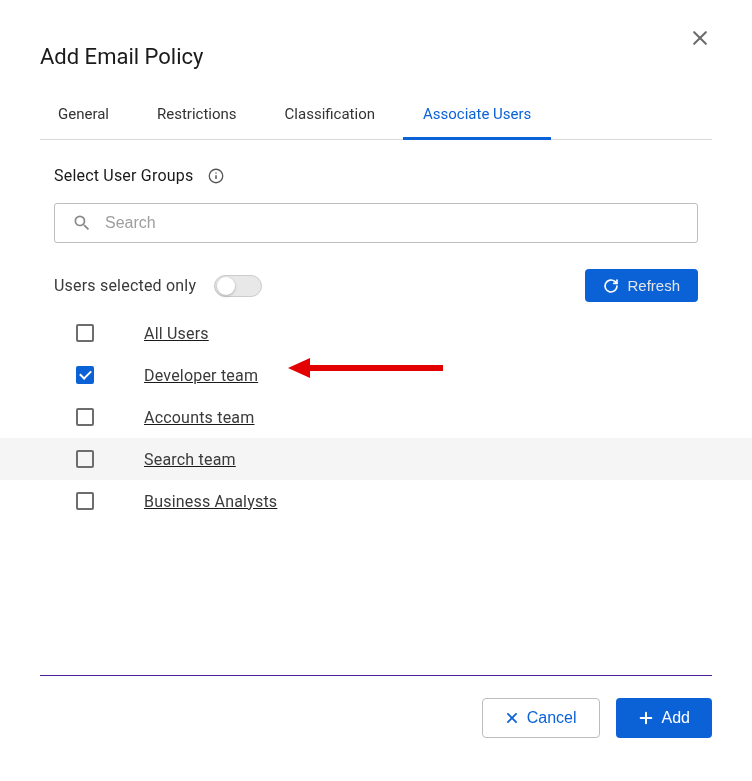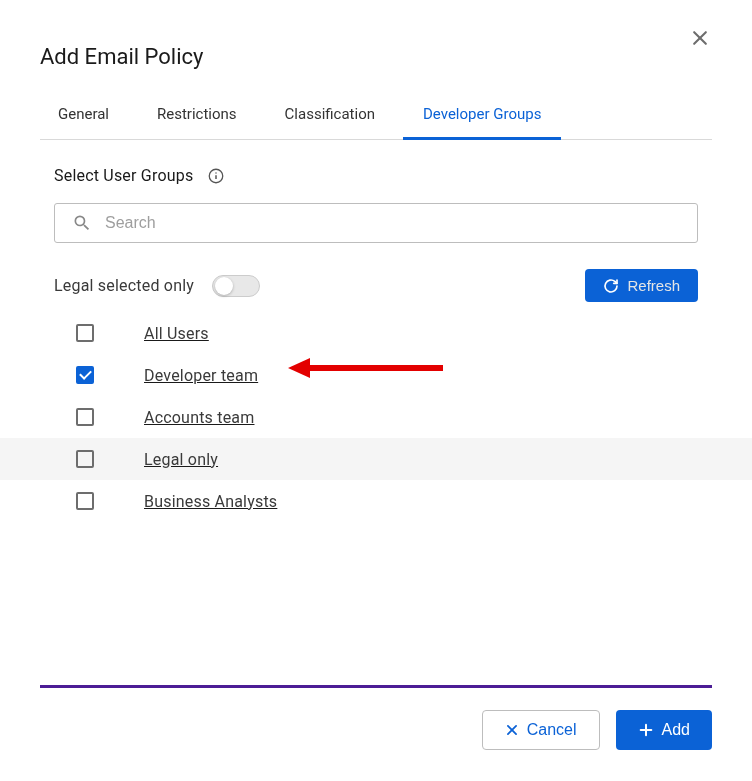--- a/index.html
+++ b/index.html
@@ -200,24 +200,24 @@
       letter-spacing: 0.2px;
     }
     .arrow-annotation {
       position: absolute;
       top: 355px;
       left: 288px;
       pointer-events: none;
     }
     .footer {
       position: absolute;
-      bottom: 4px;
+      bottom: 16px;
       left: 0;
       right: 0;
-      border-top: 3px solid #4c1d95;
+      border-top: 1px solid #4c1d95;
       margin: 0 40px 5px 40px;
       padding: 22px 0;
       display: flex;
       justify-content: flex-end;
       gap: 16px;
     }
     .btn {
       display: flex;
       align-items: center;
       gap: 8px;
@@ -248,21 +248,21 @@
       <line x1="19" y1="5" x2="5" y2="19"></line>
     </svg>
   </div>
 
   <h1 class="modal-title">Add Email Policy</h1>
 
   <div class="tabs">
     <div class="tab">General</div>
     <div class="tab">Restrictions</div>
     <div class="tab">Classification</div>
-    <div class="tab active">Developer Groups</div>
+    <div class="tab active">Associate Users</div>
   </div>
 
   <div class="content">
     <div class="section-header">
       <span class="section-label">Select User Groups</span>
       <span class="info-icon">
         <svg viewBox="0 0 24 24" fill="none" stroke="#555" stroke-width="1.7">
           <circle cx="12" cy="12" r="9"></circle>
           <line x1="12" y1="11" x2="12" y2="16" stroke-width="2"></line>
           <circle cx="12" cy="8" r="1" fill="#555" stroke="none"></circle>
@@ -274,21 +274,21 @@
       <span class="search-icon">
         <svg viewBox="0 0 24 24" fill="#888">
           <path d="M15.5 14h-.79l-.28-.27A6.471 6.471 0 0 0 16 9.5 6.5 6.5 0 1 0 9.5 16c1.61 0 3.09-.59 4.23-1.57l.27.28v.79l5 4.99L20.49 19l-4.99-5zm-6 0C7.01 14 5 11.99 5 9.5S7.01 5 9.5 5 14 7.01 14 9.5 11.99 14 9.5 14z"></path>
         </svg>
       </span>
       <input type="text" class="search-input" placeholder="Search" style="">
     </div>
 
     <div class="controls-row">
       <div class="toggle-group">
-        <span class="toggle-label">Legal selected only</span>
+        <span class="toggle-label">Users selected only</span>
         <div class="toggle-switch">
           <div class="toggle-knob"></div>
         </div>
       </div>
       <button class="refresh-btn">
         <svg viewBox="0 0 24 24" fill="none" stroke="#fff" stroke-width="2.5" stroke-linecap="round" stroke-linejoin="round">
           <path d="M21 12a9 9 0 1 1-3.2-6.9L21 8"></path>
           <polyline points="21 3 21 8 16 8"></polyline>
         </svg>
         <span>Refresh</span>
@@ -303,21 +303,21 @@
       <div class="group-item">
         <div class="checkbox checked"></div>
         <span class="group-label">Developer team</span>
       </div>
       <div class="group-item">
         <div class="checkbox"></div>
         <span class="group-label">Accounts team</span>
       </div>
       <div class="group-item highlighted">
         <div class="checkbox"></div>
-        <span class="group-label">Legal only</span>
+        <span class="group-label">Search team</span>
       </div>
       <div class="group-item">
         <div class="checkbox"></div>
         <span class="group-label">Business Analysts</span>
       </div>
     </div>
   </div>
 
   <svg class="arrow-annotation" width="160" height="26" viewBox="0 0 160 26">
     <line x1="155" y1="13" x2="12" y2="13" stroke="#e30000" stroke-width="6"></line>

